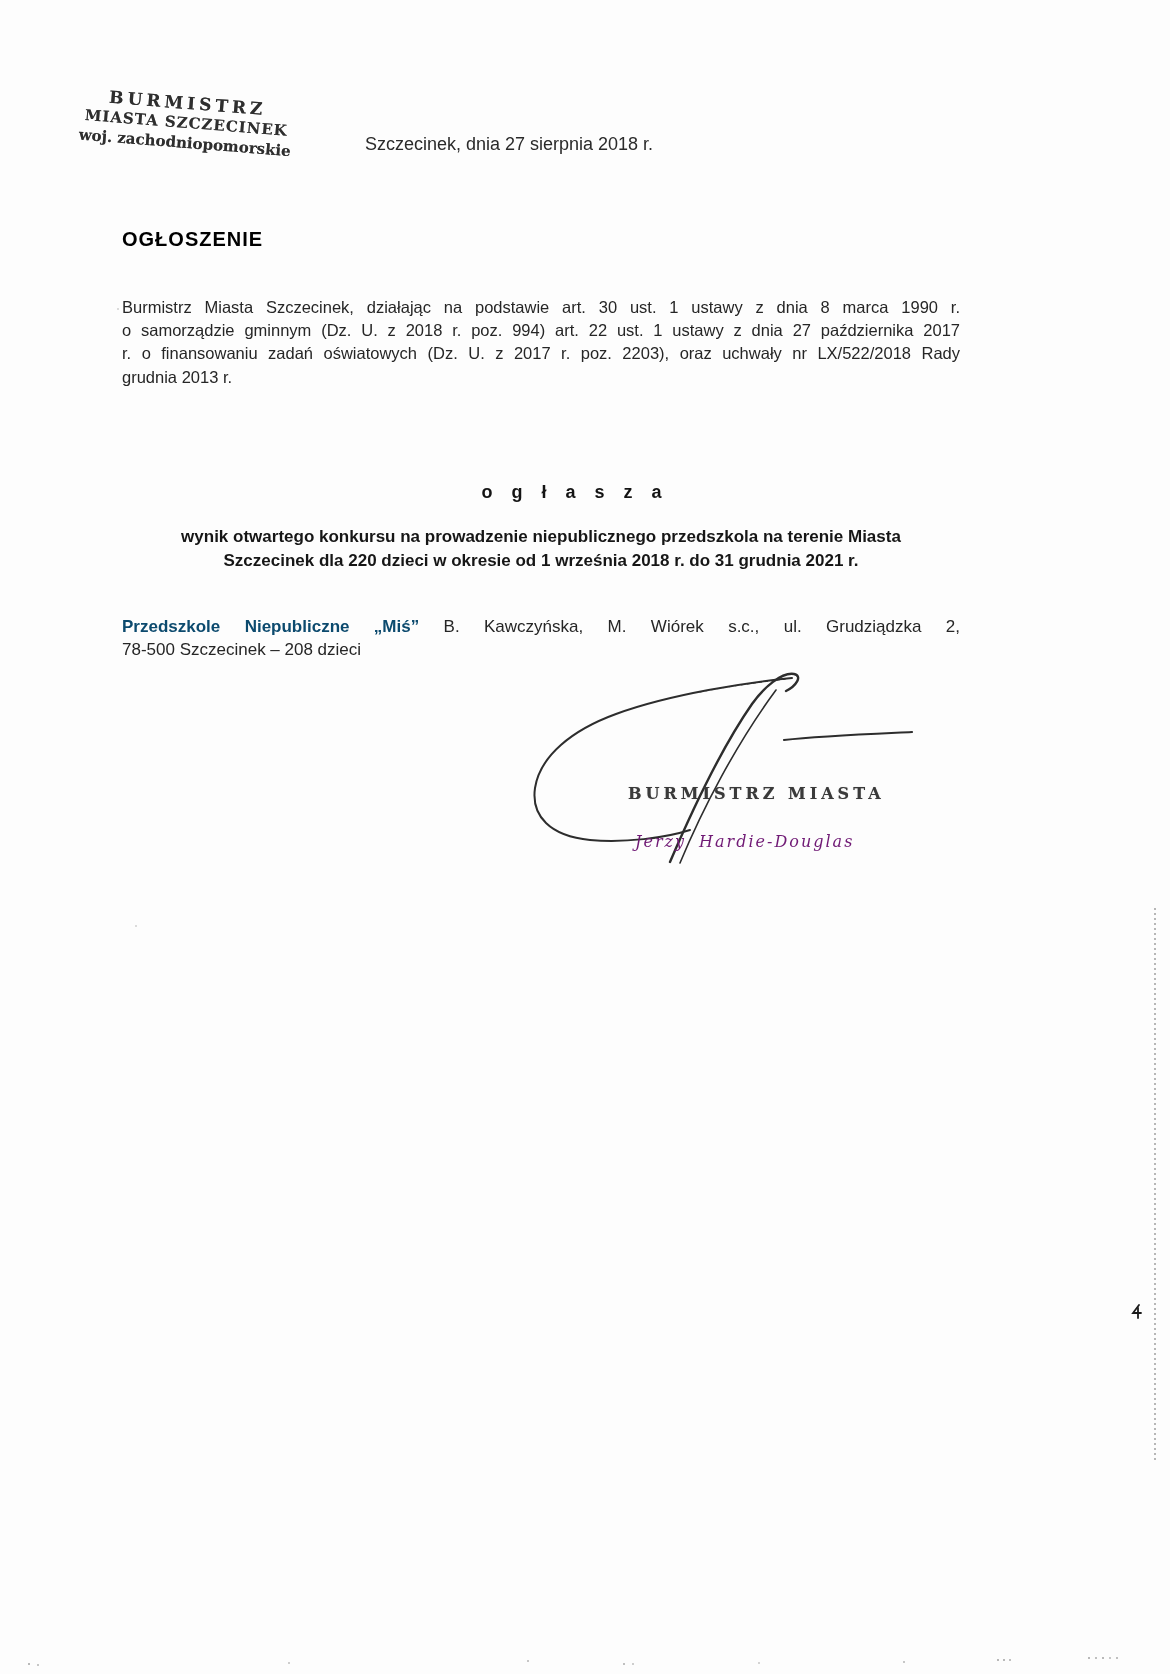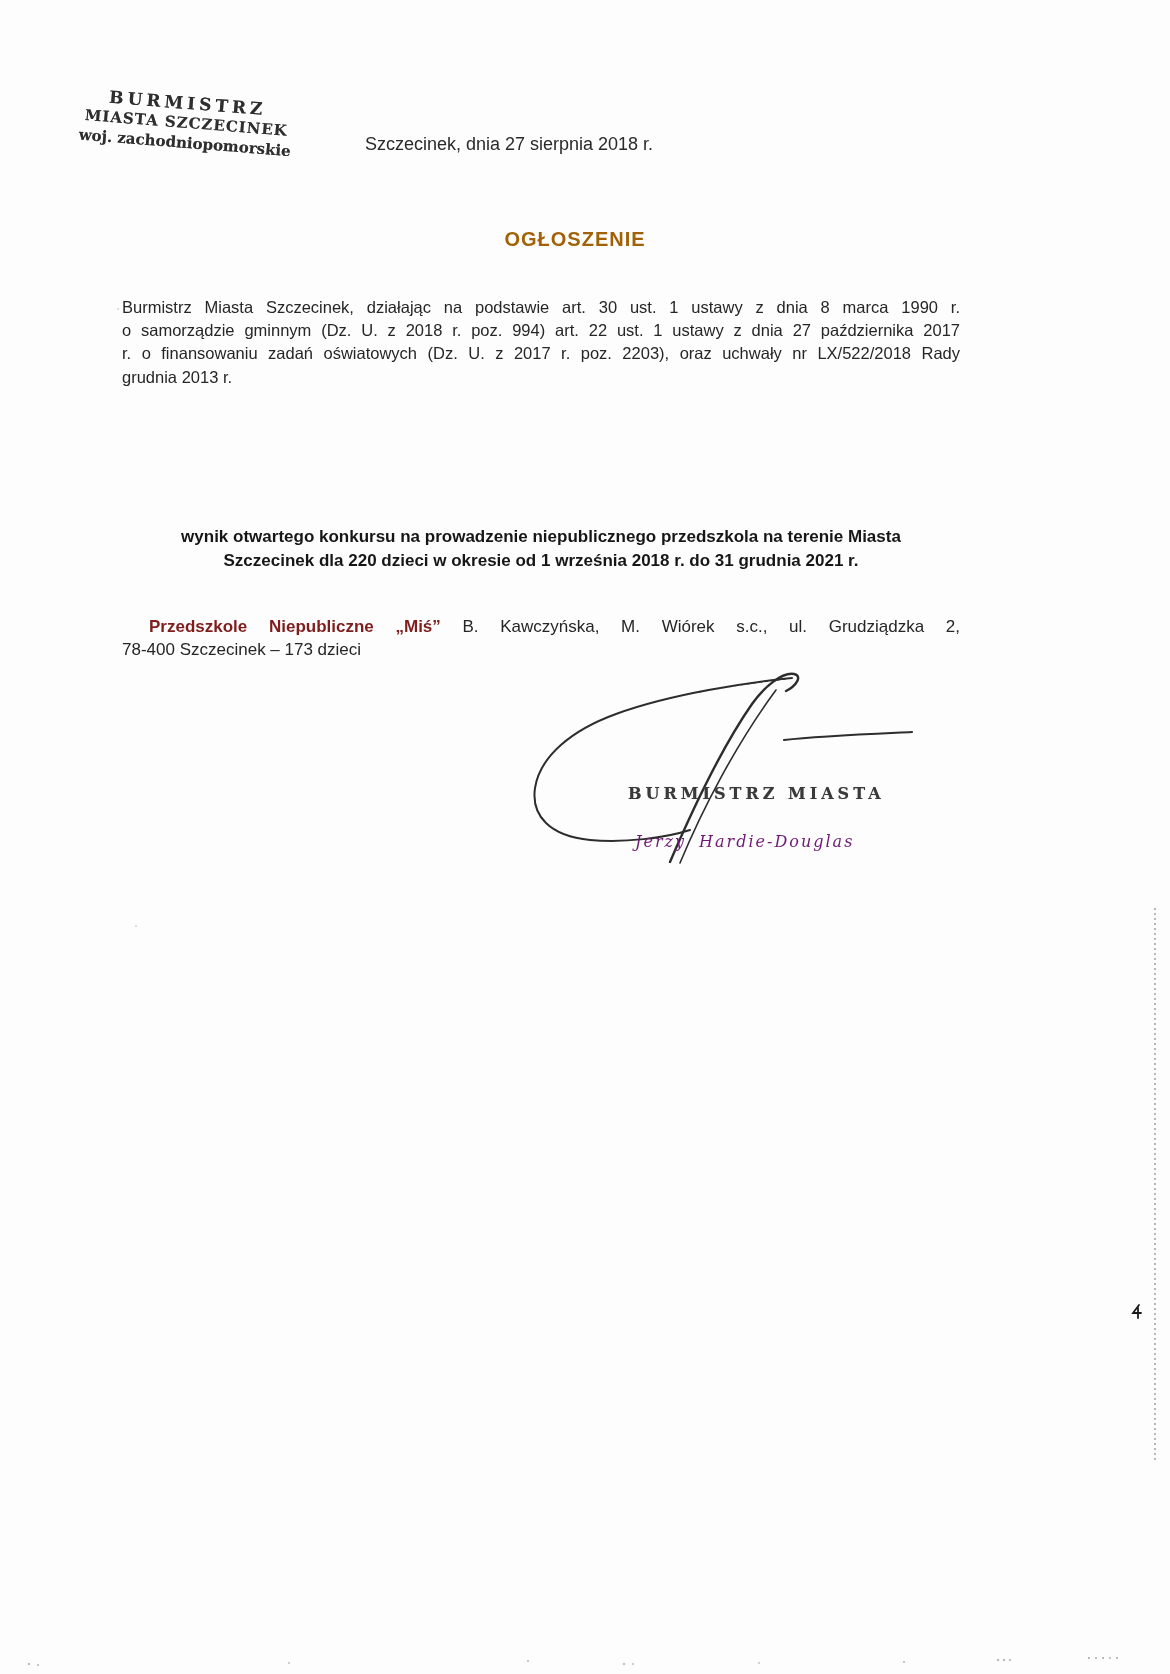--- a/index.html
+++ b/index.html
@@ -28,41 +28,41 @@
   .stamp-top .l2{font-size:15px; letter-spacing:1px;}
   .stamp-top .l3{font-size:15px; letter-spacing:0px; font-weight:bold;}
 
   .dateline{
     position:absolute; top:134px; left:0; right:152px;
     text-align:center; font-size:18px; color:#2a2a2a;
   }
 
   .doc-title{
     position:absolute; top:228px; left:122px; width:906px;
-    text-align:center; font-size:20px; font-weight:bold; letter-spacing:1px;
-    color:#a16207;
+    font-size:20px; font-weight:bold; letter-spacing:1px;
+    color:#000000;
   }
 
   .col{position:absolute; left:122px; width:838px;}
 
   .para1{top:296px; font-size:16.5px; line-height:23.2px; color:#262626;}
   .jline{text-align:justify; text-align-last:justify; white-space:normal;}
   .jlast{text-align-last:left;}
   .centered .jline{text-align:center; text-align-last:center;}
 
   .announce{
     position:absolute; top:482px; left:122px; width:906px;
     text-align:center; font-weight:bold; font-size:18px; letter-spacing:7px;
     color:#141414;
   }
 
   .result-heading{top:525px; font-weight:bold; font-size:17px; line-height:23.5px; color:#161616;}
 
   .para3{top:615px; font-size:17px; line-height:23.2px;}
-  .para3 .b{font-weight:bold; color:#7f1d1d;margin-left:27px;}
+  .para3 .b{font-weight:bold; color:#0c4a6e;}
 
   
   .sig{position:absolute; left:520px; top:660px; width:490px; height:215px;}
   .sig svg{position:absolute; left:0; top:0;}
   .sig-stamp{
     position:absolute; left:108px; top:124px;
     font-family:"DejaVu Serif", serif; font-weight:bold;
     font-size:16px; letter-spacing:4px; color:#3a3a3a;
     text-shadow:0 0 .7px rgba(58,58,58,.5);
     white-space:nowrap;
@@ -99,29 +99,30 @@
 
   <div class="doc-title">OGŁOSZENIE</div>
 
   <div class="col para1">
       <div class="jline">Burmistrz Miasta Szczecinek, działając na podstawie art. 30 ust. 1 ustawy z dnia 8 marca 1990 r.</div>
       <div class="jline">o samorządzie gminnym (Dz. U. z 2018 r. poz. 994) art. 22 ust. 1 ustawy z dnia 27 października 2017</div>
       <div class="jline">r. o finansowaniu zadań oświatowych (Dz. U. z 2017 r. poz. 2203), oraz uchwały nr LX/522/2018 Rady</div>
       <div class="jline jlast">grudnia 2013 r.</div>
     </div>
 
+  <div class="announce">o g ł a s z a</div>
 
   <div class="col result-heading centered">
       <div class="jline">wynik otwartego konkursu na prowadzenie niepublicznego przedszkola na terenie Miasta</div>
       <div class="jline jlast">Szczecinek dla 220 dzieci w okresie od 1 września 2018 r. do 31 grudnia 2021 r.</div>
     </div>
 
   <div class="col para3">
     <div class="jline"><span class="b">Przedszkole Niepubliczne „Miś”</span><span> B. Kawczyńska, M. Wiórek s.c., ul. Grudziądzka 2,</span></div>
-    <div>78-400 Szczecinek – 173 dzieci</div>
+    <div>78-500 Szczecinek – 208 dzieci</div>
   </div>
 
   <div class="sig">
     <svg width="490" height="215" viewBox="0 0 490 215">
       <g fill="none" stroke="#1c1c1c" stroke-linecap="round" opacity="0.92">
         <path d="M 180,32 C 210,26 240,22 268,19" stroke-width="1" stroke-dasharray="2,4"></path>
         <path d="M 272,18 C 230,22 150,34 96,54 C 52,70 20,96 15,128 C 11,156 30,176 70,180 C 105,183 145,178 170,170" stroke-width="2"></path>
         <path d="M 150,202 C 168,160 200,90 232,44 C 244,27 262,12 274,14 C 283,16 276,26 266,31" stroke-width="2.4"></path>
         <path d="M 160,203 C 182,150 216,84 256,30" stroke-width="1.6"></path>
         <path d="M 264,80 C 300,76 350,74 392,72" stroke-width="2.2"></path>

